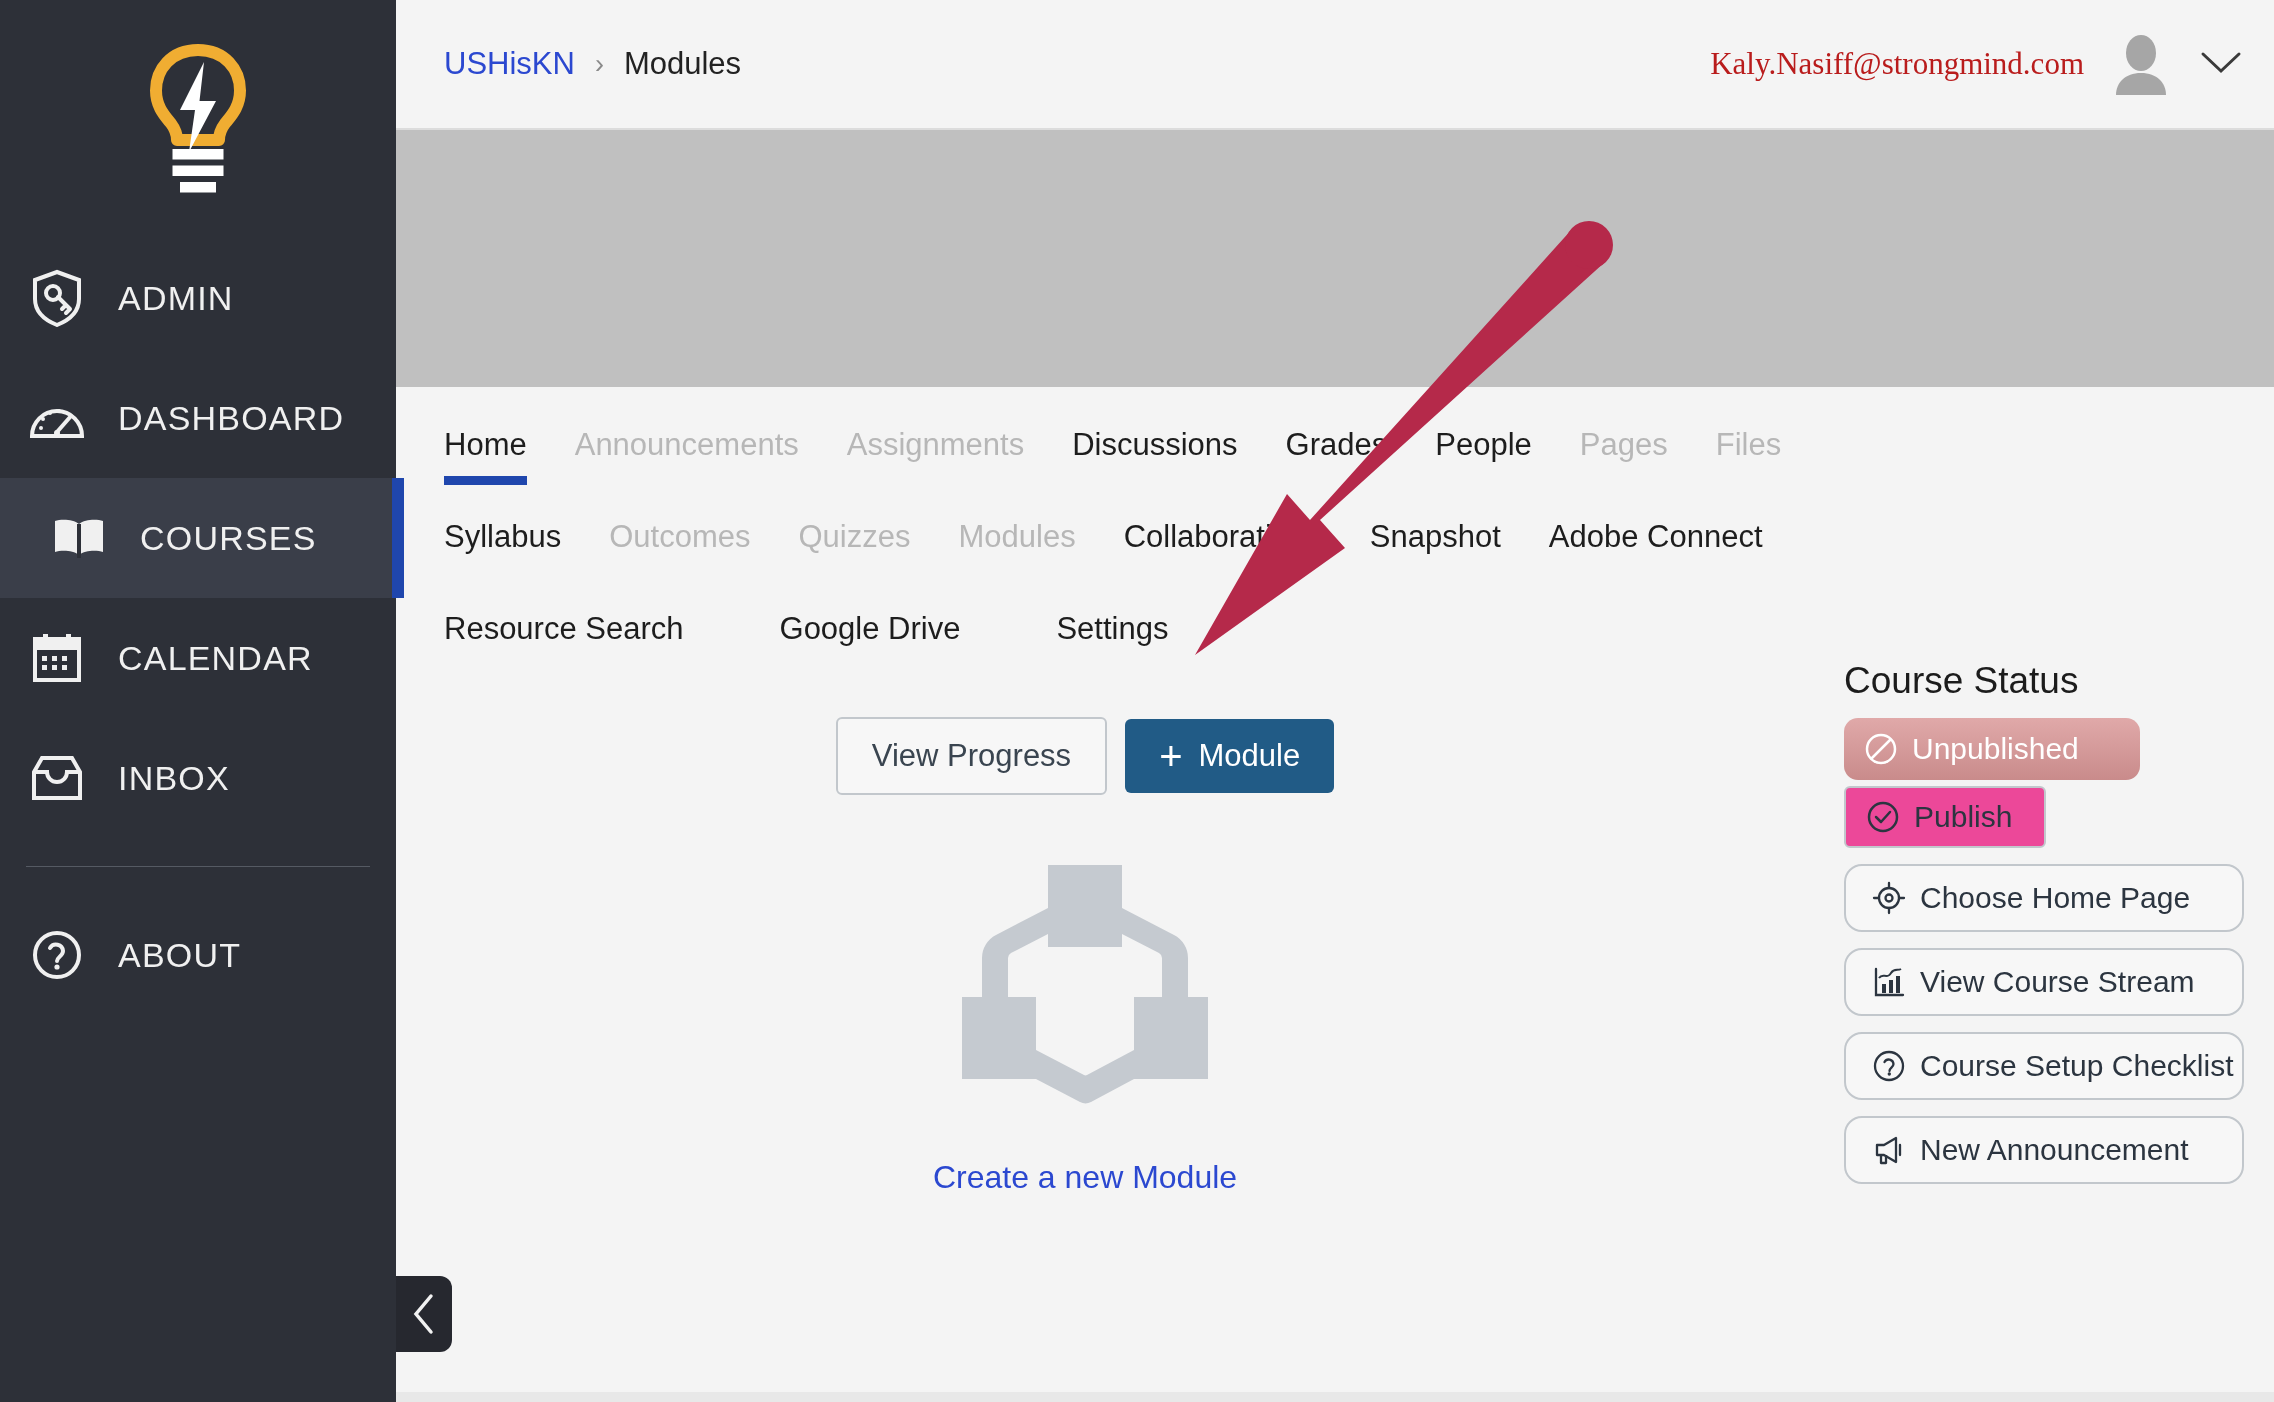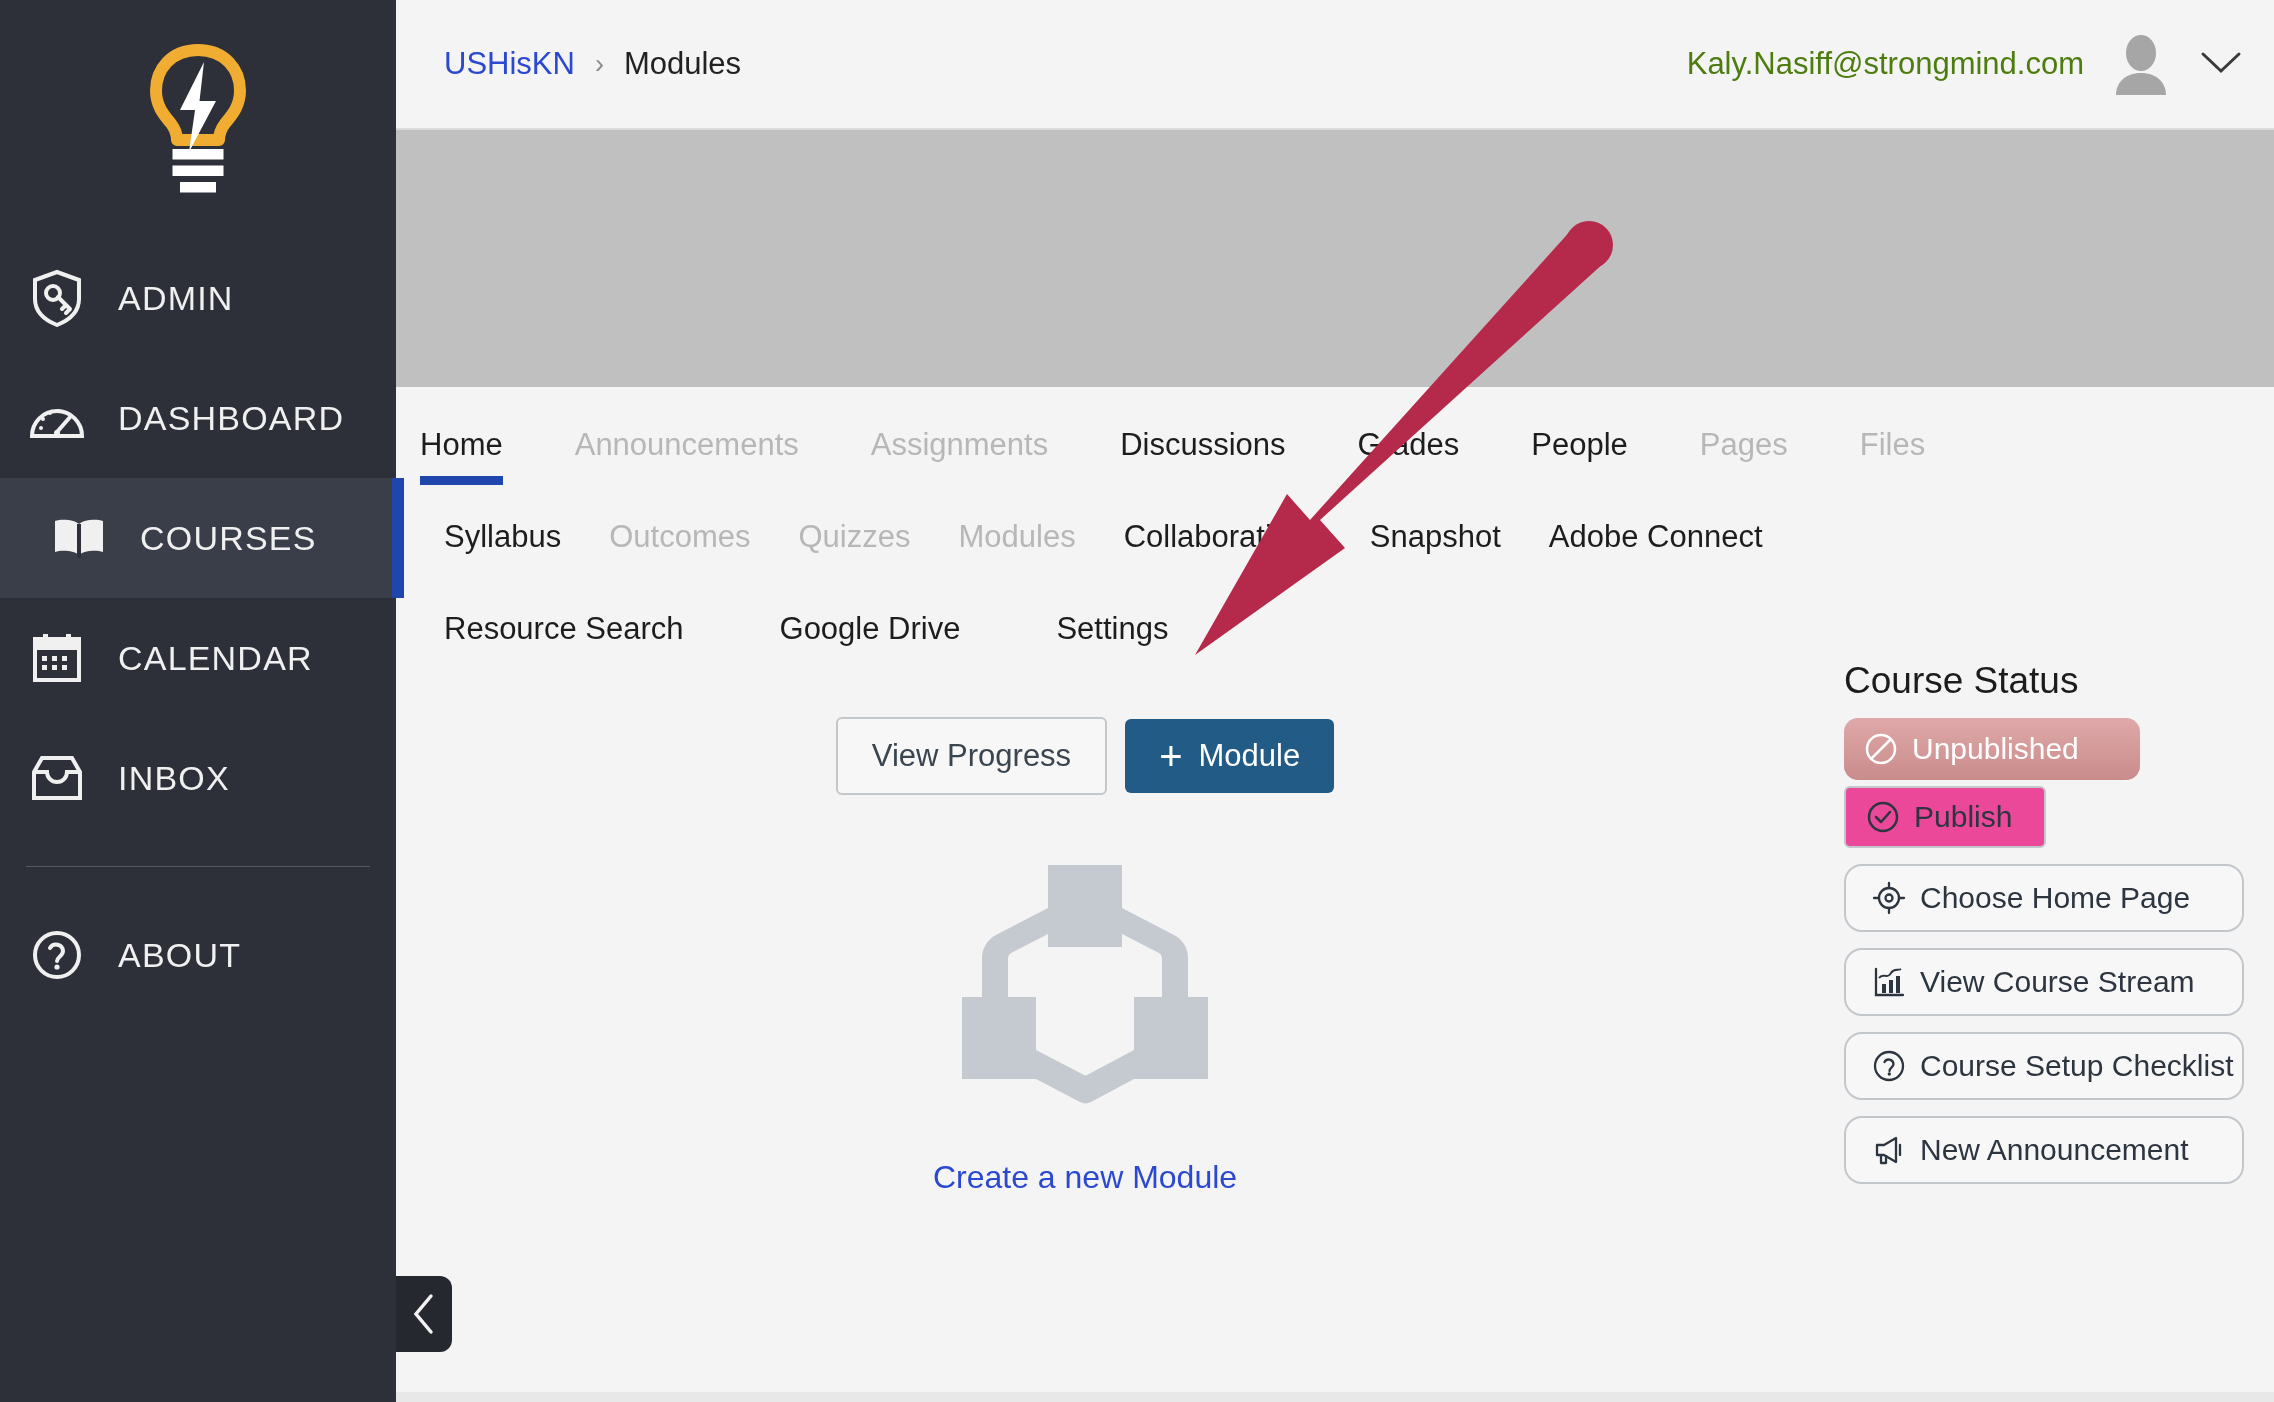--- a/index.html
+++ b/index.html
@@ -81,21 +81,21 @@
     padding: 0 30px 0 48px;
   }
   #breadcrumb { display: flex; align-items: center; font-size: 31px; }
   #breadcrumb .crumb-link { color: #2b48d0; cursor: pointer; }
   #breadcrumb .crumb-sep { color: #8a8a8a; margin: 0 20px; font-size: 27px; }
   #breadcrumb .crumb-current { color: #222; }
   #user-area {
     margin-left: auto;
     display: flex; align-items: center; gap: 26px;
   }
-  #user-email { font-size: 31px; color: #4d7c0f; white-space: nowrap; }
+  #user-email { font-size: 31px; color: #b91c1c; white-space: nowrap; font-family: Liberation Serif, serif; }
   #avatar { width: 62px; height: 62px; position: relative; }
 
   
   #banner { height: 257px; background: #c0c0c0; }
 
   
   #tabnav { padding: 40px 0 0 0; position: relative; }
   .tabrow { display: flex; align-items: flex-start; }
   .tab {
     font-size: 31px;
@@ -339,21 +339,21 @@
             <path d="M5 7 L23 24 L41 7" fill="none" stroke="#3a3a3a" stroke-width="3" stroke-linecap="round"></path>
           </svg>
         </span>
       </div>
     </header>
 
     <div id="banner"></div>
 
     <div id="tabnav">
 
-      <div class="tabrow" style="padding-left:24px;gap:24px;">
+      <div class="tabrow" style="padding-left:48px;">
         <span class="tab active" style="margin-right:48px;">Home</span>
         <span class="tab dim" style="margin-right:48px;">Announcements</span>
         <span class="tab dim" style="margin-right:48px;">Assignments</span>
         <span class="tab" style="margin-right:48px;">Discussions</span>
         <span class="tab" style="margin-right:48px;">Grades</span>
         <span class="tab" style="margin-right:48px;">People</span>
         <span class="tab dim" style="margin-right:48px;">Pages</span>
         <span class="tab dim">Files</span>
       </div>
 

